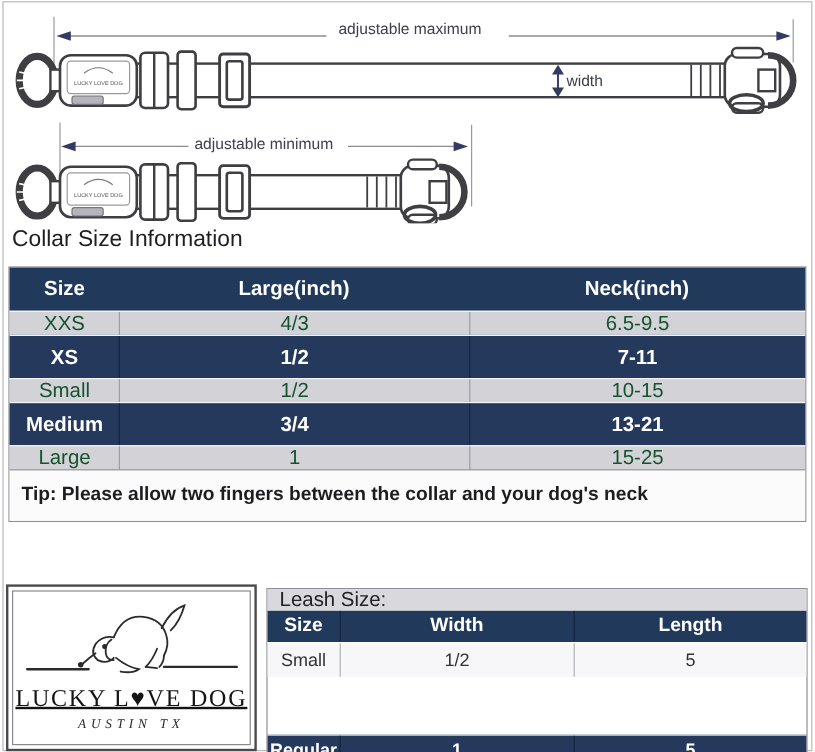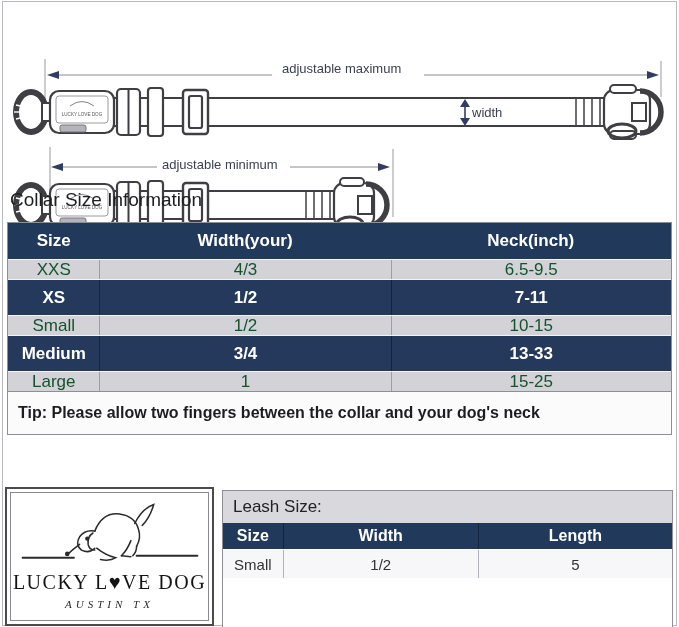--- a/index.html
+++ b/index.html
@@ -1,21 +1,21 @@
 <!DOCTYPE html>
 <html><head>
 <meta charset="utf-8">
 <style>
   * { margin:0; padding:0; box-sizing:border-box; }
   html,body { width:679px; height:627px; background:#fff; font-family:"Liberation Sans", sans-serif; }
   #stage { position:relative; width:679px; height:627px; background:#fff; overflow:hidden; }
   #frame { position:absolute; left:2px; top:1px; right:2px; bottom:1px; border:1px solid #b8b8be; pointer-events:none; }
 
   
-  #diagram { position:absolute; left:0; top:0; width:679px; height:186px;margin-top:45px; }
+  #diagram { position:absolute; left:0; top:0; width:679px; height:186px; }
   .dim-label { position:absolute; font-size:13px; color:#3c4150; white-space:nowrap; }
 
   
   #collar-title { position:absolute; left:10px; top:189px; font-size:19px; color:#1f1f23; }
 
   
   #collar-table { position:absolute; left:7px; top:222px; width:665px; border:1px solid #8e8e96; background:#fff; }
   .ct-row { display:flex; width:100%; }
   .ct-cell { display:flex; align-items:center; justify-content:center; overflow:hidden; }
   .ct-c0 { width:13.8%; } .ct-c1 { width:43.9%; border-left:1px solid rgba(90,95,110,.45); } .ct-c2 { width:42.3%; border-left:1px solid rgba(90,95,110,.45); }
@@ -23,26 +23,26 @@
   .ct-head .ct-c1, .ct-head .ct-c2 { border-left:none; }
   .row-gray { height:20px; background:#d2d2d7; color:#14532d; font-size:17px; border-top:1px solid #f4f4f6; }
   .row-navy { height:36px; background:#24395b; color:#fff; font-size:17px; font-weight:700; border-top:1px solid #f4f4f6;text-align:center; }
   .row-navy .ct-c1, .row-navy .ct-c2 { border-left:1px solid rgba(10,20,40,.55); }
   #tip-row { height:43px; background:#fbfbfc; border-top:1px solid #8e8e96; display:flex; align-items:center; padding-left:10px; font-size:16px; font-weight:600; color:#1d1d20; }
 
   
   #logo-box { position:absolute; left:5px; top:487px; width:209px; height:139px; border:2px solid #4b4b4f; background:#fff; }
   #logo-inner { position:absolute; left:3px; top:3px; right:3px; bottom:3px; border:1px solid #8a8a8e; display:flex; flex-direction:column; align-items:center; }
   #logo-dog { width:190px; height:76px; margin-top:2px; }
-  #logo-brand { font-family:"Liberation Serif", serif; font-size:20px; letter-spacing:1.5px; color:#141414; line-height:1; margin-top:1px; white-space:nowrap; }
+  #logo-brand { font-family:"Liberation Serif", serif; font-size:20px; letter-spacing:1.5px; color:#141414; line-height:1; margin-top:1px; white-space:nowrap;text-decoration:underline; }
   #logo-city { font-family:"Liberation Serif", serif; font-size:11px; letter-spacing:4px; color:#2b2b2b; margin-top:6px;font-style:italic; }
 
   
   #leash-table { position:absolute; left:222px; top:490px; width:451px; border:1px solid #8e8e96; background:#fff; }
-  #leash-title { height:32px; background:#d9d9dd; display:flex; align-items:center; padding-left:10px; font-size:17px; color:#222226; }
+  #leash-title { height:18px; background:#d9d9dd; display:flex; align-items:center; padding-left:10px; font-size:17px; color:#222226; }
   .lt-row { display:flex; width:100%; }
   .lt-cell { display:flex; align-items:center; justify-content:center; overflow:hidden; }
   .lt-c0 { width:13.3%; } .lt-c1 { width:43.45%; border-left:1px solid rgba(90,95,110,.45); } .lt-c2 { width:43.25%; border-left:1px solid rgba(90,95,110,.45); }
   .lt-head { height:26px; background:#21395b; color:#fff; font-size:16px; font-weight:700; }
   .lt-head .lt-c1, .lt-head .lt-c2 { border-left:1px solid rgba(10,20,40,.55); }
   .lt-light { height:29px; background:#f7f7f9; color:#323236; font-size:15px; border-top:1px solid #fff; }
   .lt-navy { height:25px; background:#24395b; color:#fff; font-size:15px; font-weight:700; border-top:1px solid #fff;margin-top:48px; }
   .lt-navy .lt-c1, .lt-navy .lt-c2 { border-left:1px solid rgba(10,20,40,.55); }
   .lt-empty { height:26px; background:#d2d2d7; border-top:1px solid #fff; }
 </style>
@@ -145,42 +145,42 @@
     <span class="dim-label" style="left:282px; top:16px;">adjustable maximum</span>
     <span class="dim-label" style="left:162px; top:112px;">adjustable minimum</span>
     <span class="dim-label" style="left:472px; top:60px;">width</span>
   </div>
 
   <div id="collar-title">Collar Size Information</div>
 
   <div id="collar-table">
     <div class="ct-row ct-head">
       <div class="ct-cell ct-c0">Size</div>
-      <div class="ct-cell ct-c1">Width(your)</div>
+      <div class="ct-cell ct-c1">Large(inch)</div>
       <div class="ct-cell ct-c2">Neck(inch)</div>
     </div>
     <div class="ct-row row-gray">
       <div class="ct-cell ct-c0">XXS</div>
       <div class="ct-cell ct-c1">4/3</div>
       <div class="ct-cell ct-c2">6.5-9.5</div>
     </div>
     <div class="ct-row row-navy">
       <div class="ct-cell ct-c0">XS</div>
       <div class="ct-cell ct-c1">1/2</div>
       <div class="ct-cell ct-c2">7-11</div>
     </div>
     <div class="ct-row row-gray">
       <div class="ct-cell ct-c0">Small</div>
       <div class="ct-cell ct-c1">1/2</div>
       <div class="ct-cell ct-c2">10-15</div>
     </div>
     <div class="ct-row row-navy">
       <div class="ct-cell ct-c0">Medium</div>
       <div class="ct-cell ct-c1">3/4</div>
-      <div class="ct-cell ct-c2">13-33</div>
+      <div class="ct-cell ct-c2">13-21</div>
     </div>
     <div class="ct-row row-gray">
       <div class="ct-cell ct-c0">Large</div>
       <div class="ct-cell ct-c1">1</div>
       <div class="ct-cell ct-c2">15-25</div>
     </div>
     <div id="tip-row">Tip: Please allow two fingers between the collar and your dog's neck</div>
   </div>
 
   <div id="logo-box">

